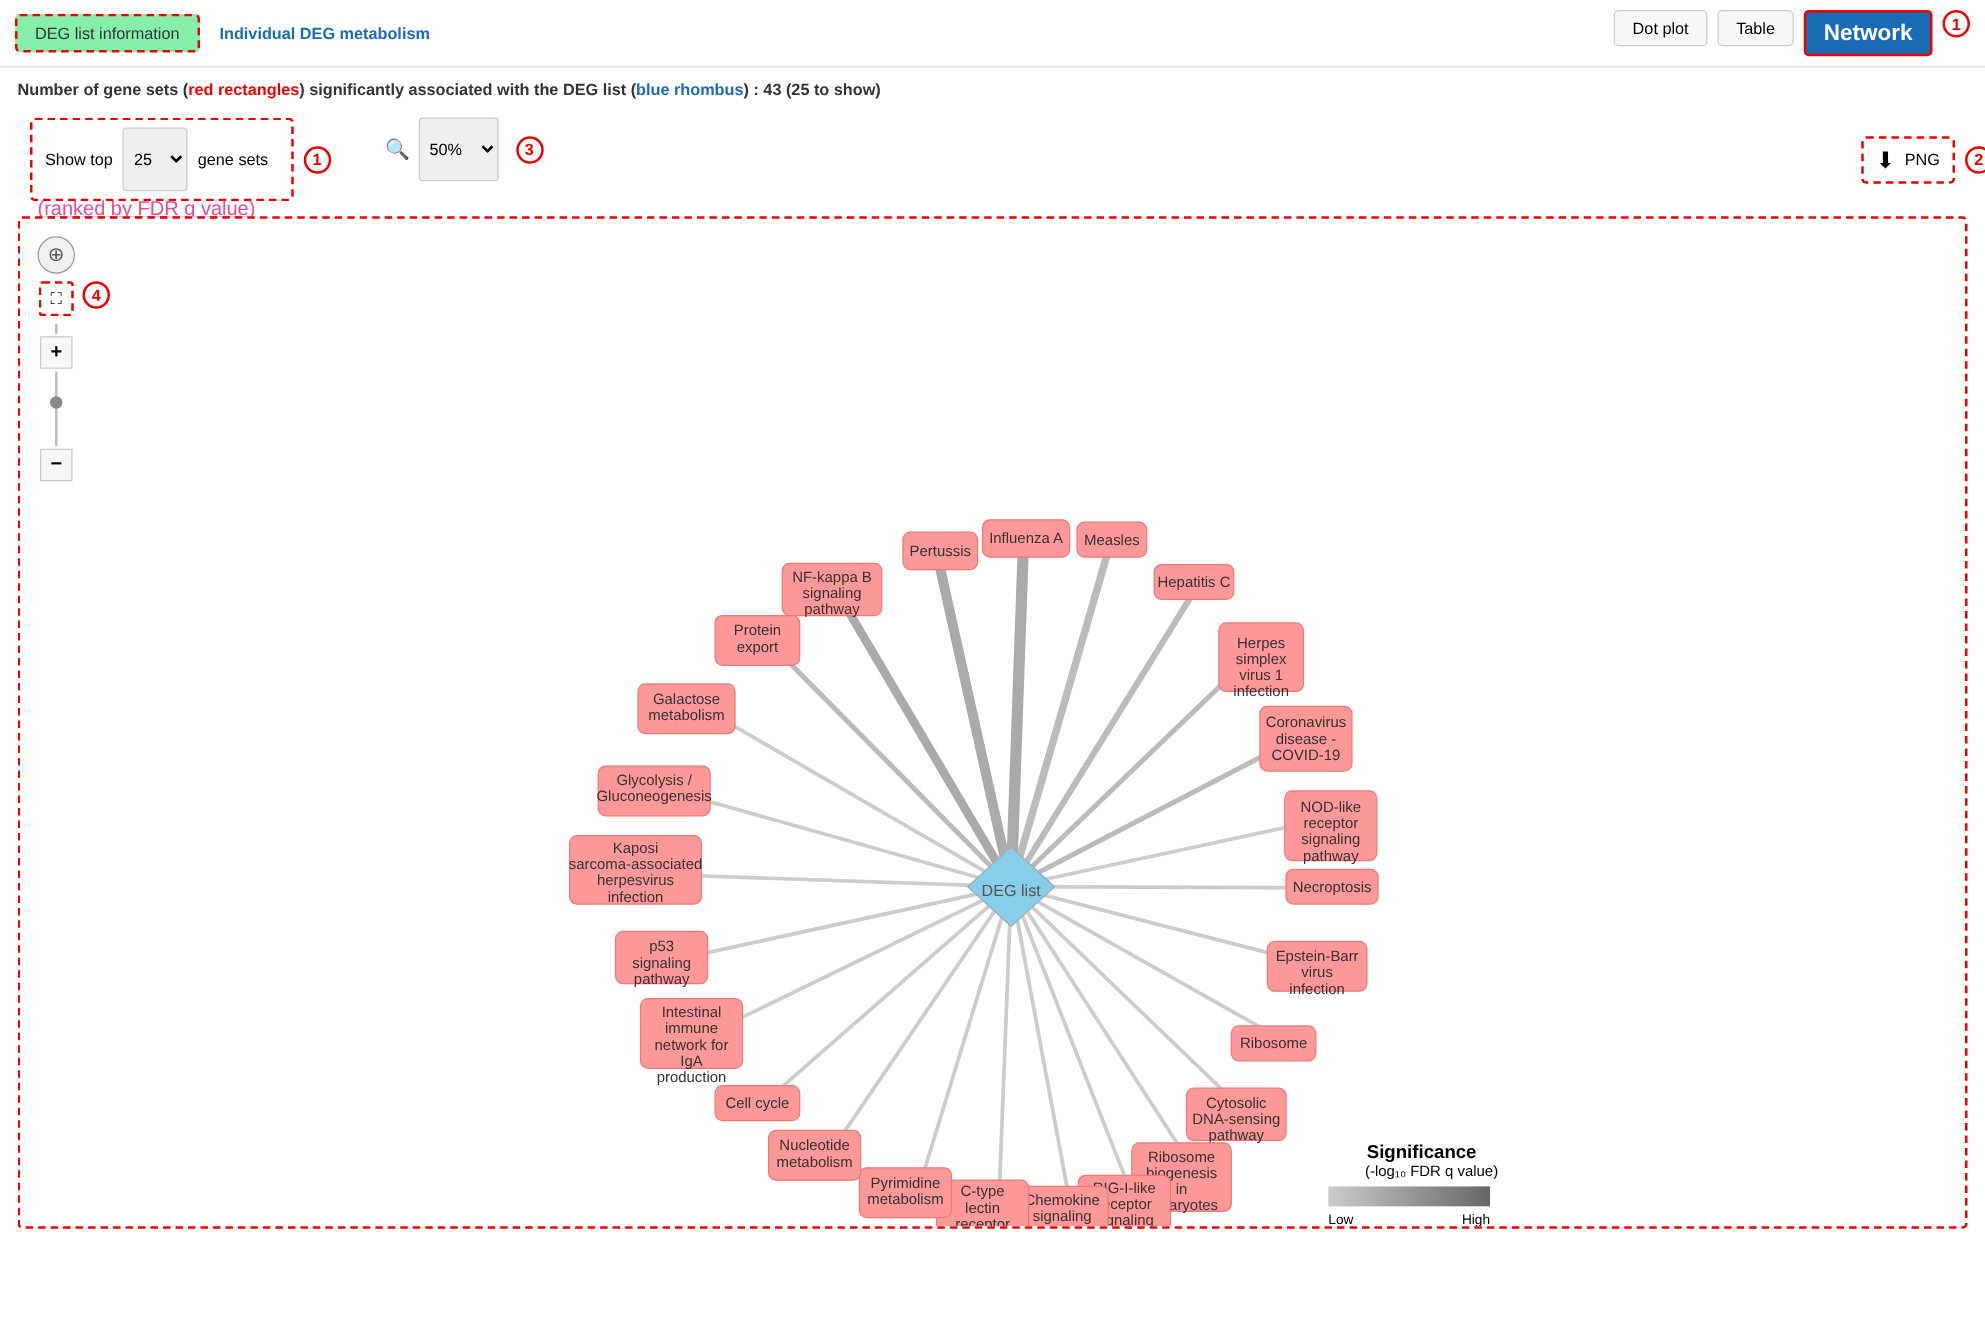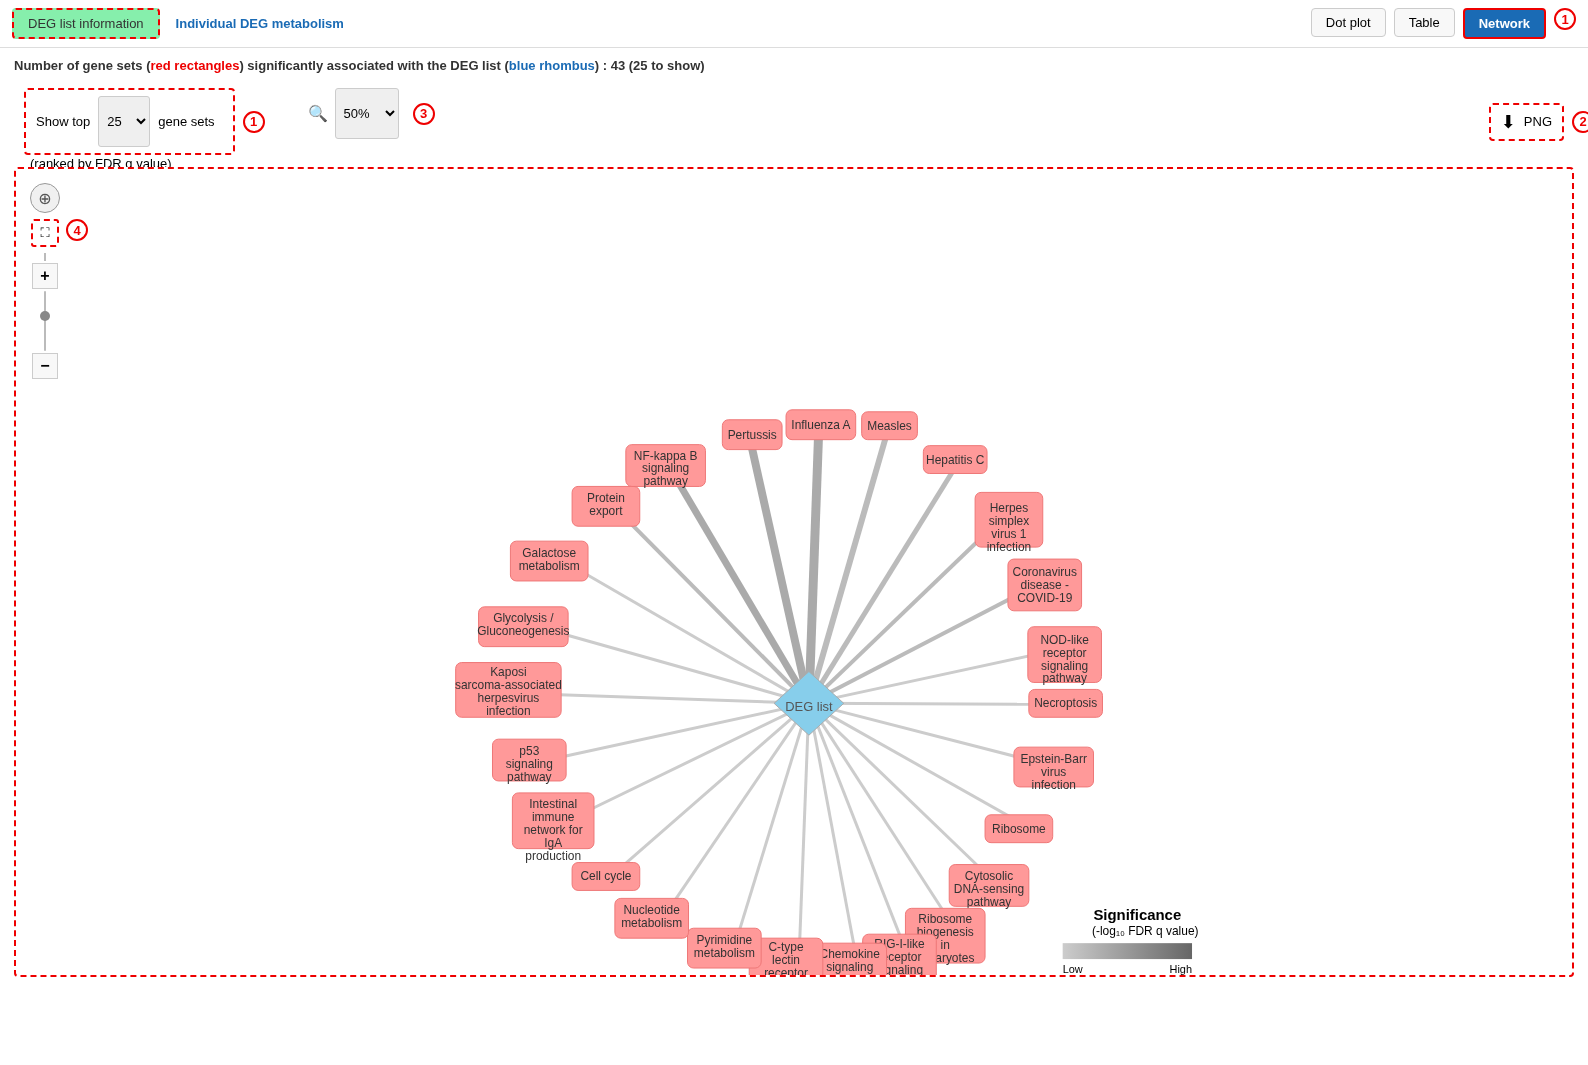--- a/index.html
+++ b/index.html
@@ -45,21 +45,21 @@
       background: #f8f8f8;
       font-size: 13px;
     }
     .view-btn-active {
       padding: 6px 14px;
       border: 2px solid #e00;
       border-radius: 4px;
       cursor: pointer;
       background: #1a6bb5;
       color: #fff;
-      font-size: 13px;
+      font-size: 18px;
       font-weight: bold;
     }
     .circle-num {
       width: 22px; height: 22px;
       border-radius: 50%;
       border: 2px solid #e00;
       color: #e00;
       display: flex; align-items: center; justify-content: center;
       font-weight: bold; font-size: 13px;
     }
@@ -240,21 +240,21 @@
     <div class="controls-left">
       <span>Show top</span>
       <select>
         <option>25</option>
         <option>10</option>
         <option>50</option>
         <option>100</option>
       </select>
       <span>gene sets</span>
       <br>
-      <div style="position:absolute; bottom:-18px; left:4px; font-size:13px; color:#000000; white-space:nowrap;text-decoration:underline;">(ranked by FDR q value)</div>
+      <div style="position:absolute; bottom:-18px; left:4px; font-size:16px; color:#ec4899; white-space:nowrap;text-decoration:underline;">(ranked by FDR q value)</div>
       <div class="circle-num" style="position:absolute; right:-32px; top:50%; transform:translateY(-50%);">1</div>
     </div>
 
     <div style="display:flex; align-items:center; gap:6px; margin-left:30px;">
       <span style="font-size:16px;">🔍</span>
       <select>
         <option>25%</option>
         <option selected="">50%</option>
         <option>75%</option>
         <option>100%</option>

